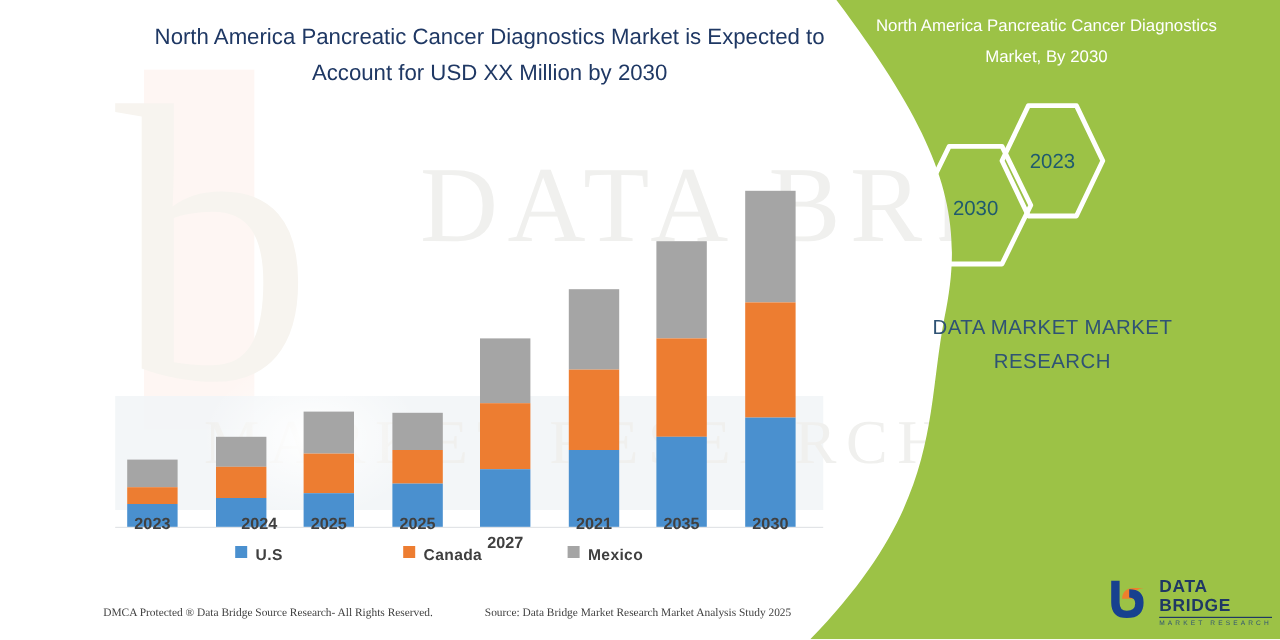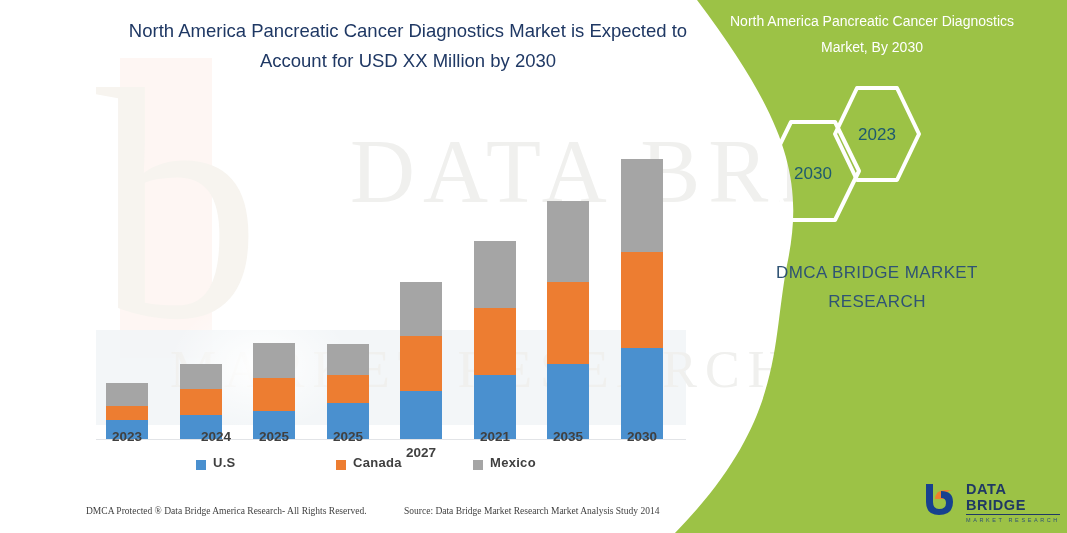--- a/index.html
+++ b/index.html
@@ -41,21 +41,21 @@
   .seg-mx{background:#a5a5a5;}
   .seg-ca{background:#ed7d31;}
   .seg-us{background:#4a90cf;}
 
   .xlabels{position:absolute;left:96px;top:429px;width:590px;height:22px;}
   .xlab{position:absolute;width:60px;text-align:center;font-size:13.5px;
     font-weight:bold;color:#404040;}
 
   
   .legend{position:absolute;left:96px;top:455px;width:590px;height:22px;}
-  .leg-item{position:absolute;display:flex;align-items:flex-end;gap:7px;}
+  .leg-item{position:absolute;display:flex;align-items:flex-start;gap:7px;}
   .swatch{width:10px;height:10px;display:block;}
   .leg-txt{font-size:13px;font-weight:bold;color:#3f3f3f;letter-spacing:.3px;}
 
   
   .footer{position:absolute;left:86px;top:506px;width:600px;height:18px;
     font-family:"Liberation Serif",serif;font-size:9.5px;color:#3f3f3f;}
   .foot-left{position:absolute;left:0;top:0;white-space:nowrap;}
   .foot-right{position:absolute;left:318px;top:0;white-space:nowrap;}
 
   
@@ -159,22 +159,22 @@
         <span class="swatch" style="background: rgb(237, 125, 49);"></span>
         <span class="leg-txt">Canada</span>
       </div>
       <div class="leg-item" style="left: 377px;">
         <span class="swatch" style="background: rgb(165, 165, 165);"></span>
         <span class="leg-txt">Mexico</span>
       </div>
     </div>
 
   <div class="footer">
-    <div class="foot-left">DMCA Protected ® Data Bridge America Research- All Rights Reserved.</div>
-    <div class="foot-right">Source: Data Bridge Market Research  Market Analysis Study 2014</div>
+    <div class="foot-left">DMCA Protected ® Data Bridge Source Research- All Rights Reserved.</div>
+    <div class="foot-right">Source: Data Bridge Market Research  Market Analysis Study 2025</div>
   </div>
 
   <div id="greenpanel">
     <svg viewBox="0 0 400 533" preserveAspectRatio="none">
       <path id="gp-path" d="M 400 0 L 30 0 C 120 120 138 180 120 265 C 104 348 118 420 8 533 L 400 533 Z" fill="#9cc246"></path>
     </svg>
 
     <div class="gp-title">North America Pancreatic Cancer Diagnostics Market, By 2030</div>
 
     <div class="hexwrap">
@@ -183,21 +183,21 @@
         <polygon points="34,7 78,7 102,56 78,105 34,105 10,56" fill="none" stroke="#ffffff" stroke-width="4" stroke-linejoin="round"></polygon>
       </svg>
       <div class="hex-label" style="left: 0px; top: 79px; width: 112px; color: rgb(31, 90, 110);">2030</div>
 
       <svg class="hex" style="left:68px;top:-3px;" width="104" height="104" viewBox="0 0 104 104">
         <polygon points="32,6 72,6 94,52 72,98 32,98 10,52" fill="none" stroke="#ffffff" stroke-width="4" stroke-linejoin="round"></polygon>
       </svg>
       <div class="hex-label" style="left: 68px; top: 40px; width: 104px; color: rgb(31, 90, 110);">2023</div>
     </div>
 
-    <div class="gp-brand" style="color: rgb(47, 83, 116);">DMCA BRIDGE MARKET RESEARCH</div>
+    <div class="gp-brand" style="color: rgb(47, 83, 116);">DATA MARKET MARKET RESEARCH</div>
   </div>
 
   <div class="logo">
     <svg width="42" height="40" viewBox="0 0 42 40">
       <path d="M4 2 H15 V22 Q15 12 25 12 H33 Q25 12 25 21 H15 V2 Z" fill="#ee7f2d"></path>
       <path d="M6 6 L6 24 Q6 37 19 37 Q33 37 33 24 Q33 13 21 13 L21 20 Q26 20 26 25 Q26 31 19 31 Q13 31 13 24 L13 6 Z" fill="#17418f"></path>
     </svg>
     <div class="logo-text">
       <div class="logo-main">DATA BRIDGE</div>
       <div class="logo-sub">MARKET RESEARCH</div>

